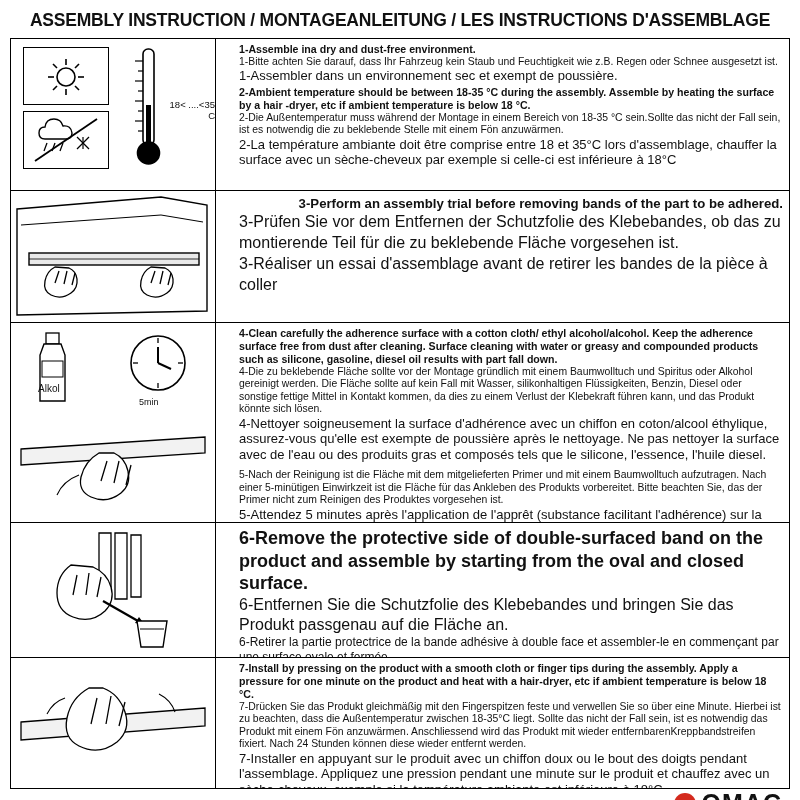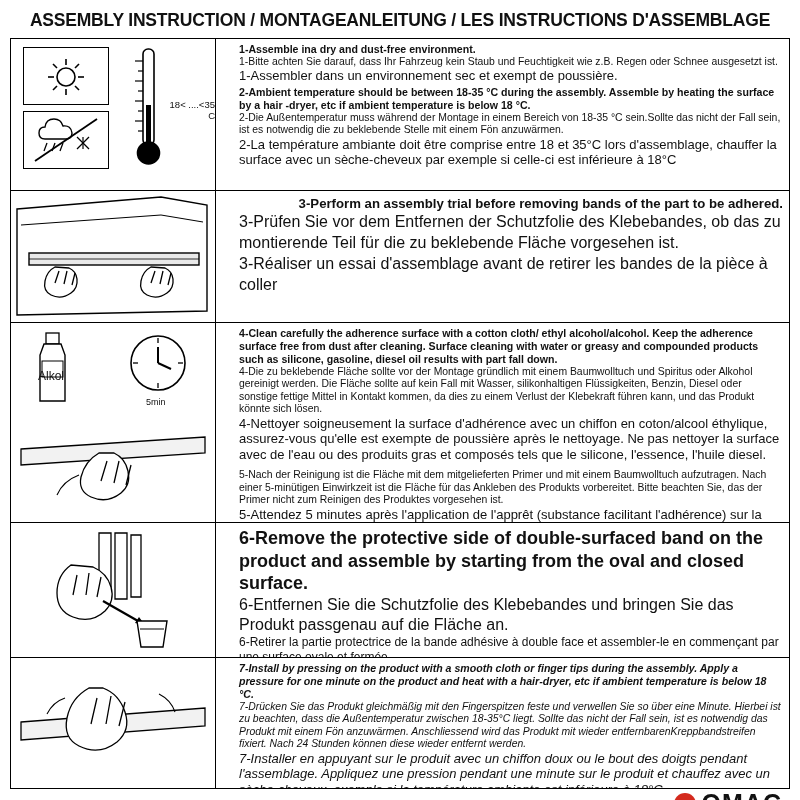--- a/index.html
+++ b/index.html
@@ -28,21 +28,21 @@
     flex:1;
     border:1.6px solid #000;
     display:flex;flex-direction:column;
     box-sizing:border-box;
   }
   .row{
     display:flex;
     border-bottom:1.6px solid #000;
     box-sizing:border-box;
   }
-  .row:last-child{border-bottom:none;font-style:italic;}
+  .row:last-child{border-bottom:none;}
   .cell-img{
     width:205px;
     flex:0 0 205px;
     border-right:1.6px solid #000;
     box-sizing:border-box;
     position:relative;
     overflow:hidden;
     text-align:right;
   }
   .cell-txt{
@@ -193,34 +193,34 @@
     </div>
 
     <div class="row r3">
       <div class="cell-img">
 
         <svg style="position:absolute;left:16px;top:8px;" width="52" height="74" viewBox="0 0 52 74">
           <rect x="19" y="2" width="13" height="11" fill="#fff" stroke="#000" stroke-width="1.3"></rect>
           <path d="M17 13 L34 13 L38 24 L38 70 L13 70 L13 24 Z" fill="#fff" stroke="#000" stroke-width="1.4"></path>
           <rect x="15" y="30" width="21" height="16" fill="#fff" stroke="#000" stroke-width="1"></rect>
         </svg>
-        <div style="position:absolute;left:27px;top:46px;font-size:12px;">Alkol</div>
+        <div style="position:absolute;left:27px;top:60px;font-size:10px;">Alkol</div>
 
         <svg style="position:absolute;left:112px;top:6px;" width="70" height="70" viewBox="0 0 70 70">
           <circle cx="35" cy="34" r="27" fill="#fff" stroke="#000" stroke-width="1.6"></circle>
           <g stroke="#000" stroke-width="1.3">
             <line x1="35" y1="9" x2="35" y2="14"></line>
               <line x1="35" y1="54" x2="35" y2="59"></line>
             <line x1="10" y1="34" x2="15" y2="34"></line>
               <line x1="55" y1="34" x2="60" y2="34"></line>
           </g>
           <line x1="35" y1="34" x2="35" y2="18" stroke="#000" stroke-width="2"></line>
           <line x1="35" y1="34" x2="48" y2="40" stroke="#000" stroke-width="2"></line>
         </svg>
-        <div style="position:absolute;left:135px;top:74px;font-size:9px;">5min</div>
+        <div style="position:absolute;left:128px;top:74px;font-size:9px;">5min</div>
 
         <svg style="position:absolute;left:8px;top:96px;" width="190" height="100" viewBox="0 0 190 100">
           <path d="M2 30 L186 18 L186 34 L2 46 Z" fill="#f2f2f2" stroke="#000" stroke-width="1.3"></path>
           <g fill="#fff" stroke="#000" stroke-width="1.3">
             <path d="M80 34 q-14 8 -18 24 q-3 14 10 20 q16 7 30 -4 q10 -8 7 -22 q-3 -13 -14 -18 z"></path>
             <path d="M88 42 l-6 20 M100 42 l-5 22 M112 46 l-5 20"></path>
           </g>
           <path d="M60 56 q-16 6 -22 20" fill="none" stroke="#000" stroke-width="1.1"></path>
         </svg>
       </div>

